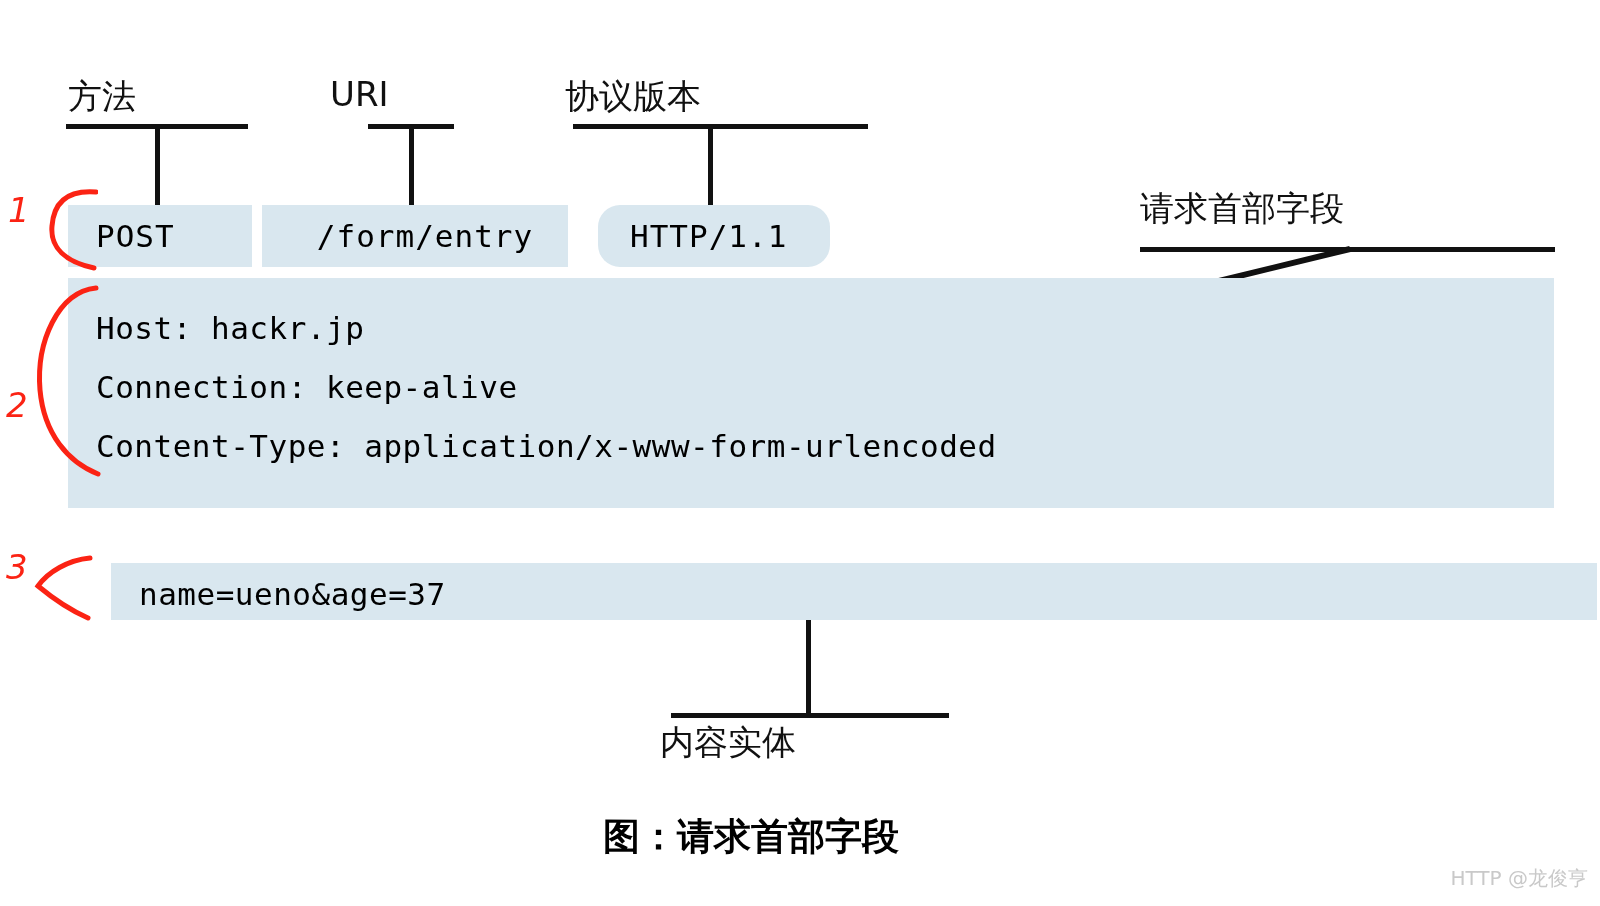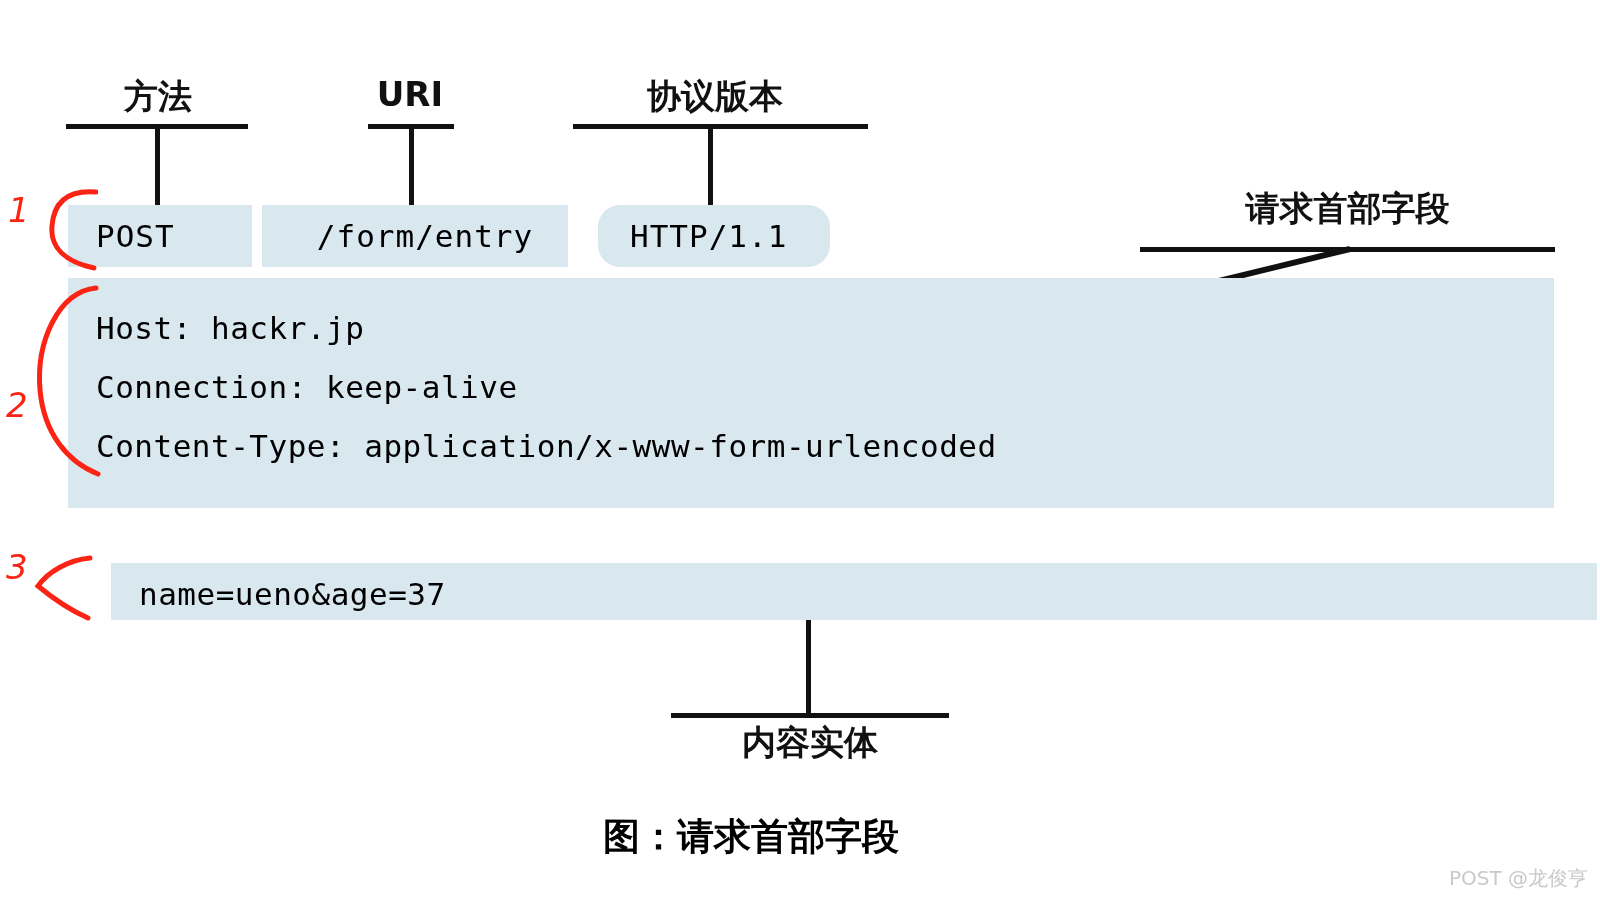--- a/index.html
+++ b/index.html
@@ -67,22 +67,21 @@
   
   .hrule { background: #111111; height: 5px; }
   .vrule { background: #111111; width: 5px; }
 
   
   .cn-label {
     font-family: "DejaVu Sans", sans-serif;
     font-size: 34px;
     color: #111111;
     white-space: nowrap;
-    text-align: center;
-    font-weight: bold;
+    text-align: left;
   }
   .cap {
     font-family: "DejaVu Sans", sans-serif;
     font-weight: bold;
     font-size: 37px;
     color: #000000;
     white-space: nowrap;
   }
   .rednum {
     font-family: "DejaVu Sans", sans-serif;
@@ -153,15 +152,15 @@
     <path d="M72 6 C 34 10, 12 60, 16 108 C 20 152, 44 180, 74 192" fill="none" stroke="#fb2314" stroke-width="5" stroke-linecap="round"></path>
   </svg>
 
   <div class="abs rednum" style="left:6px; top:547px;">3</div>
   <svg class="abs" style="left:24px; top:552px; width:70px; height:72px;" viewBox="0 0 70 72">
     <path d="M66 6 C 44 8, 24 20, 14 34 C 26 44, 46 58, 64 66" fill="none" stroke="#fb2314" stroke-width="5" stroke-linecap="round"></path>
   </svg>
 
   <div class="abs cap" style="left:603px; top:812px;">图：请求首部字段</div>
 
-  <div class="abs" id="watermark">POST @龙俊亨</div>
+  <div class="abs" id="watermark">HTTP @龙俊亨</div>
 
 </div>
 
 </body></html>

